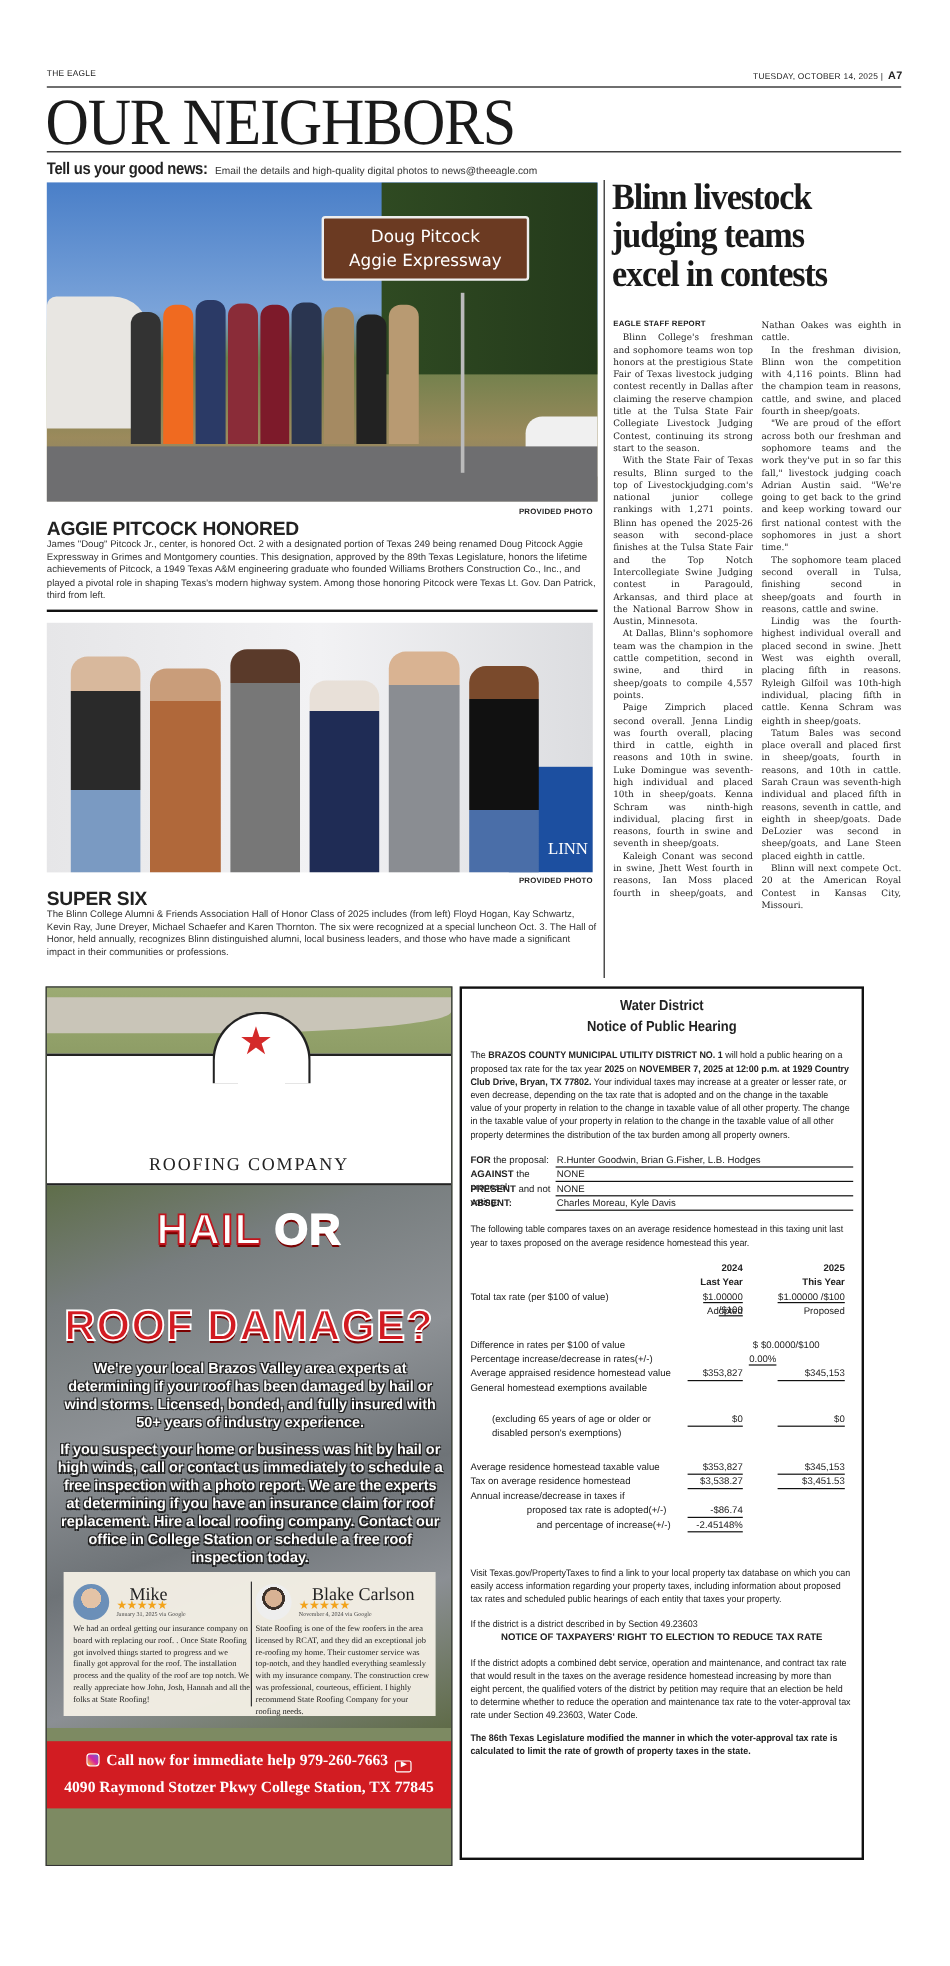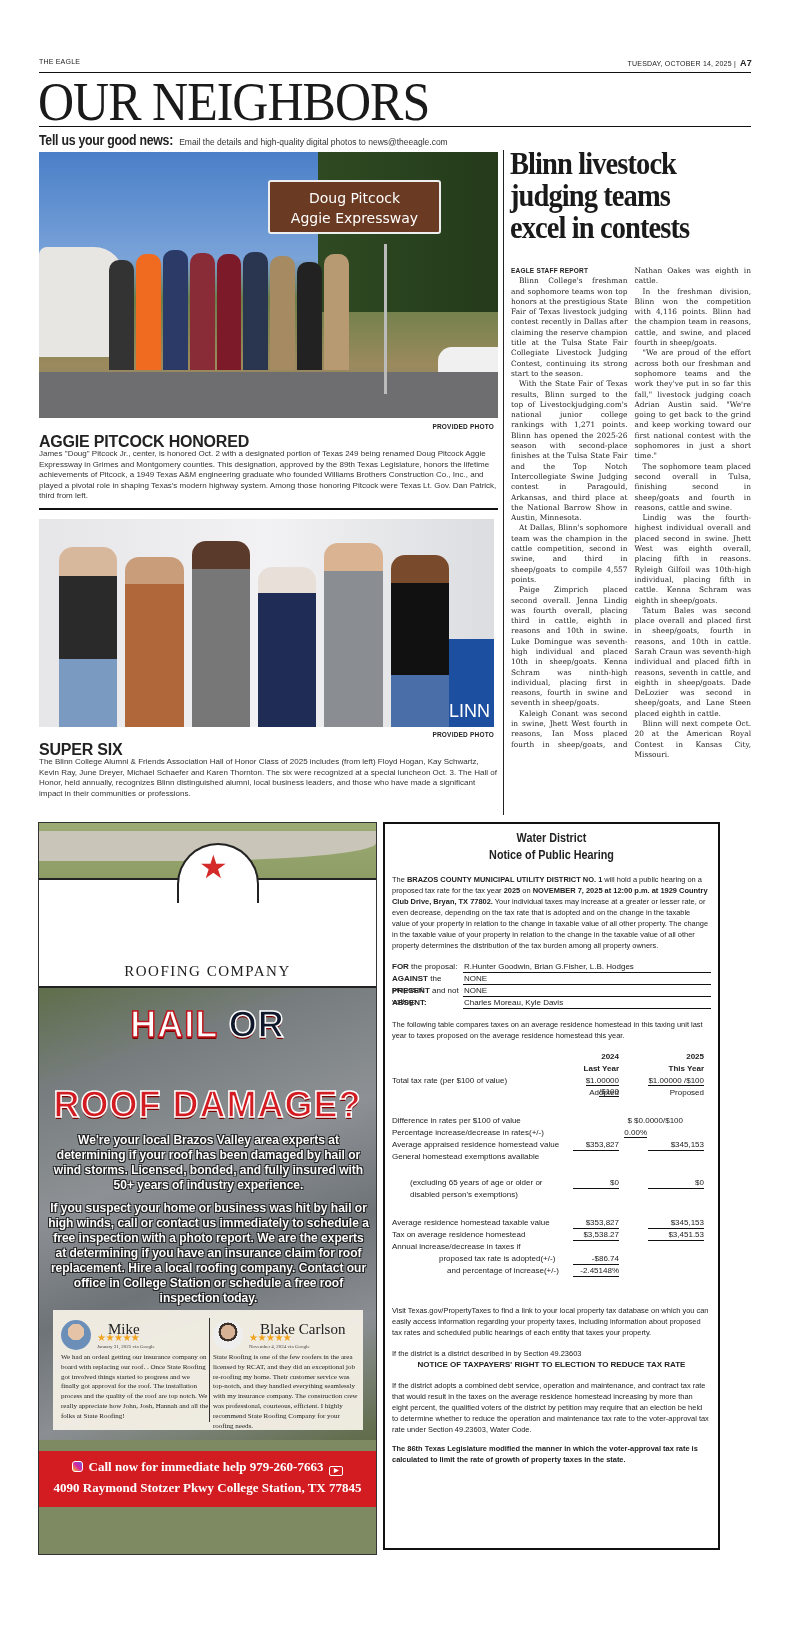--- a/index.html
+++ b/index.html
@@ -30,21 +30,21 @@
   .ad .grass{position:absolute;left:0;top:0;width:100%;height:55px;background:linear-gradient(#9cab73,#8e9d66)}
   .ad .drive{position:absolute;left:0;top:8px;width:100%;height:30px;background:#c9c5b8;border-radius:0 0 60% 0}
   .ad .logobox{position:absolute;left:0;top:55px;width:100%;height:110px;background:#fff;border-top:2px solid #222;border-bottom:2px solid #222}
   .ad .arch{position:absolute;left:138px;top:20px;width:82px;height:60px;background:#fff;border:2px solid #222;border-bottom:none;border-radius:42px 42px 0 0}
   .ad .texas{position:absolute;left:160px;top:28px;font-size:32px;color:#d42a2a;line-height:32px}
   .ad .state{position:absolute;left:0;width:100%;top:82px;text-align:center;font-family:"Liberation Serif",serif;font-size:46px;letter-spacing:14px;color:#111}
   .ad .roofing{position:absolute;left:0;width:100%;top:140px;text-align:center;font-family:"Liberation Serif",serif;font-size:15px;letter-spacing:1.5px;color:#222}
   .ad .roof{position:absolute;left:0;top:165px;width:100%;height:452px;background:linear-gradient(160deg,#5f6e4a 0%,#777d7e 18%,#8d9195 40%,#6e7377 60%,#8b8f94 78%,#5f6b48 100%)}
   .ad .headline-ad{position:absolute;left:0;width:100%;text-align:center;font-family:"Liberation Sans",sans-serif;font-weight:900;font-size:36px;line-height:40px;color:#fff;-webkit-text-stroke:1.5px #c1151d;text-shadow:0 2px 0 #7a0000;letter-spacing:1px}
   .ad .hl1{top:182px}.ad .hl2{top:222px}.ad .hl3{top:262px;color:#d31b22;-webkit-text-stroke:1.5px #fff}
-  .ad .hl1 .red{color:#0f172a;-webkit-text-stroke:1.5px #fff}
+  .ad .hl1 .red{color:#ffffff;-webkit-text-stroke:1.5px #fff}
   .ad .pitch{position:absolute;left:8px;width:323px;text-align:center;font-weight:bold;font-size:12px;line-height:15px;color:#fff;text-shadow:-1px -1px 0 #222,1px -1px 0 #222,-1px 1px 0 #222,1px 1px 0 #222}
   .ad .p1{top:310px}.ad .p2{top:378px}
   .ad .reviews{position:absolute;left:14px;top:487px;width:310px;height:120px;background:rgba(244,240,230,.95)}
   .ad .review{position:absolute;top:10px;width:148px;font-family:"Liberation Serif",serif}
   .ad .r1{left:8px}.ad .r2{left:160px}
   .ad .divider{position:absolute;left:156px;top:8px;width:1px;height:104px;background:#333}
   .ad .av{position:absolute;left:0;top:0;width:30px;height:30px;border-radius:50%;background:radial-gradient(circle at 50% 40%,#e4c3a6 0 35%,#6b8fb8 36%)}
   .ad .r2 .av{background:radial-gradient(circle at 50% 40%,#d8b294 0 30%,#3b302a 31% 40%,#eee 41%)}
   .ad .name{position:absolute;left:47px;top:1px;font-weight:normal;font-size:15px}
   .ad .stars{position:absolute;left:36px;top:12px;color:#f2a31b;font-size:10px;letter-spacing:-.5px}
@@ -109,21 +109,21 @@
     <div style="flex:1;height:116px;background:#b89a72;border-radius:10px 10px 0 0"></div>
   </div>
 </div>
 <div class="abs credit" style="left:300px;top:423px;width:194px">PROVIDED PHOTO</div>
 <div class="abs cap-head" style="left:39px;top:433px">AGGIE PITCOCK HONORED</div>
 <div class="abs cap-body" style="left:39px;top:449px;width:459px">James "Doug" Pitcock Jr., center, is honored Oct. 2 with a designated portion of Texas 249 being renamed Doug Pitcock Aggie Expressway in Grimes and Montgomery counties. This designation, approved by the 89th Texas Legislature, honors the lifetime achievements of Pitcock, a 1949 Texas A&amp;M engineering graduate who founded Williams Brothers Construction Co., Inc., and played a pivotal role in shaping Texas's modern highway system. Among those honoring Pitcock were Texas Lt. Gov. Dan Patrick, third from left.</div>
 <div class="abs hr-left" style="top:508px"></div>
 
 <div class="abs photo" style="left:39px;top:519px;width:455px;height:208px;background:linear-gradient(90deg,#e6e6e8,#f2f2f4 50%,#dcdde0)">
   <div style="position:absolute;right:0;top:120px;width:70px;height:88px;background:#1c4fa0"></div>
-  <div style="position:absolute;right:4px;top:182px;color:#fff;font-family:Liberation Sans, sans-serif;font-size:18px">LINN</div>
+  <div style="position:absolute;right:4px;top:182px;color:#fff;font-family:Liberation Serif, serif;font-size:14px">LINN</div>
   <div style="position:absolute;left:20px;top:22px;width:390px;height:186px;display:flex;gap:8px;align-items:flex-end">
     <div style="flex:1;height:180px;background:linear-gradient(#d8b89c 0 16%,#2a2a2a 16% 62%,#7a9ac2 62%);border-radius:14px 14px 0 0"></div>
     <div style="flex:1;height:170px;background:linear-gradient(#c99d7a 0 16%,#b0683a 16%);border-radius:14px 14px 0 0"></div>
     <div style="flex:1;height:186px;background:linear-gradient(#5a3a2a 0 15%,#777 15%);border-radius:14px 14px 0 0"></div>
     <div style="flex:1;height:160px;background:linear-gradient(#e8e0d8 0 16%,#1f2c55 16%);border-radius:14px 14px 0 0"></div>
     <div style="flex:1;height:184px;background:linear-gradient(#d9b392 0 15%,#8a8d92 15%);border-radius:14px 14px 0 0"></div>
     <div style="flex:1;height:172px;background:linear-gradient(#7a4a2c 0 16%,#111 16% 70%,#4a6ea8 70%);border-radius:14px 14px 0 0"></div>
   </div>
 </div>
 <div class="abs credit" style="left:300px;top:731px;width:194px">PROVIDED PHOTO</div>

